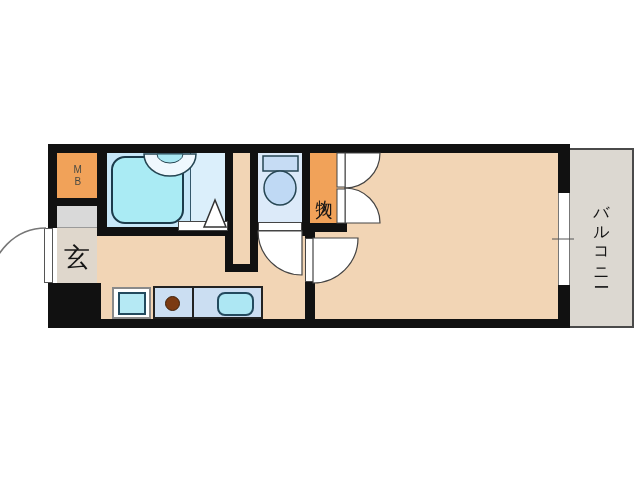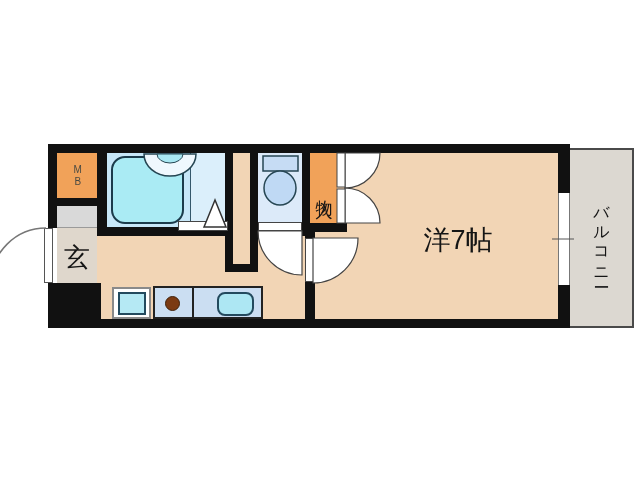--- a/index.html
+++ b/index.html
@@ -77,16 +77,15 @@
     <path d="M 144 154 A 26 22 0 0 0 196 154 Z" fill="#EFF8FE" stroke="#264653" stroke-width="1.5"></path>
     <path d="M 157 154 A 13 9 0 0 0 183 154 Z" fill="#A9E8F3" stroke="#264653" stroke-width="1"></path>
     <rect x="263" y="156" width="35" height="15" fill="#C6DCF4" stroke="#264653" stroke-width="1.5"></rect>
     <ellipse cx="280" cy="188" rx="16" ry="17" fill="#BFD9F4" stroke="#264653" stroke-width="1.5"></ellipse>
     <line x1="552" y1="239" x2="574" y2="239" stroke="#555" stroke-width="1"></line>
   </svg>
 
   <div class="label v-text" style="left:57px;top:156px;width:40px;height:40px;font-size:10px;color:#4a4a42;letter-spacing:1px;">MB</div>
   <div class="label" style="left:57px;top:238px;width:40px;height:40px;font-size:26px;">玄</div>
   <div class="label v-text" style="left:310px;top:156px;width:27px;height:64px;font-size:17px;letter-spacing:2px;">物入</div>
-  <div class="label" style="left:398px;top:222px;width:120px;height:36px;font-size:27px;">洋7帖</div>
   <div class="label v-text" style="left:570px;top:155px;width:62px;height:166px;font-size:16px;letter-spacing:3px;">バルコニー</div>
 
 </div>
 
 </body></html>

